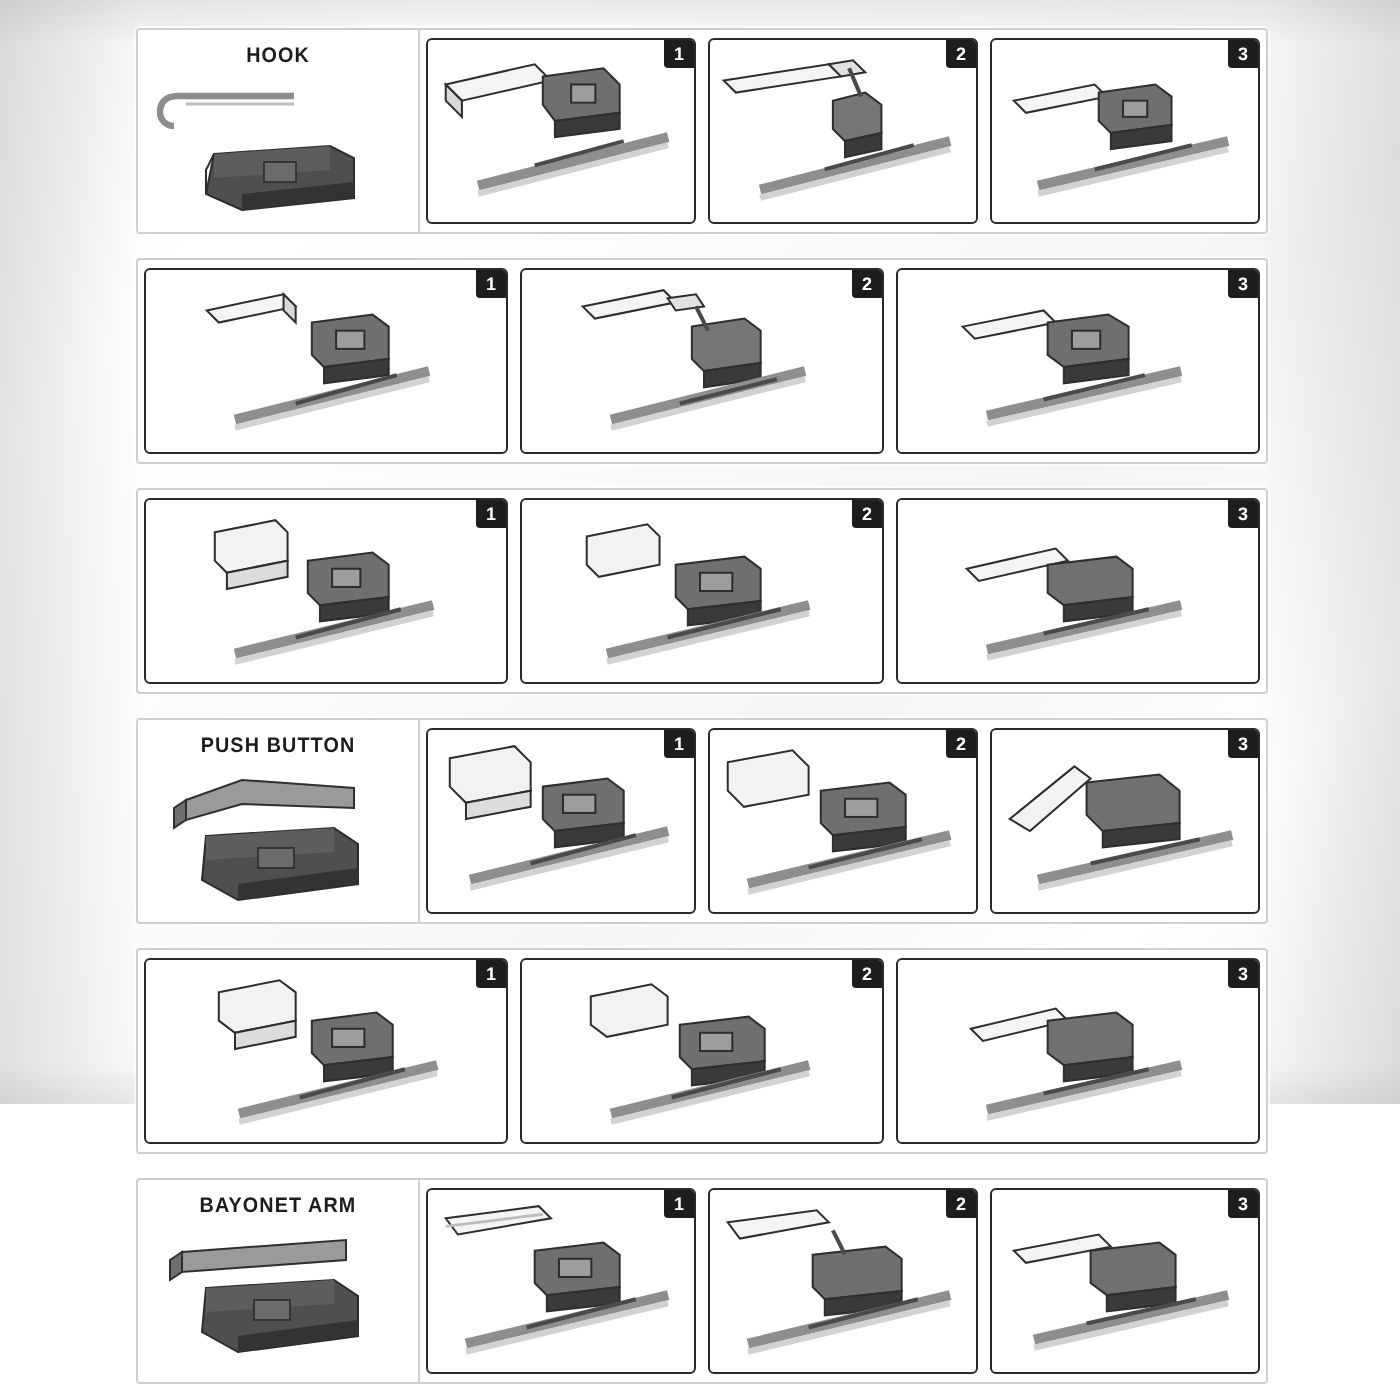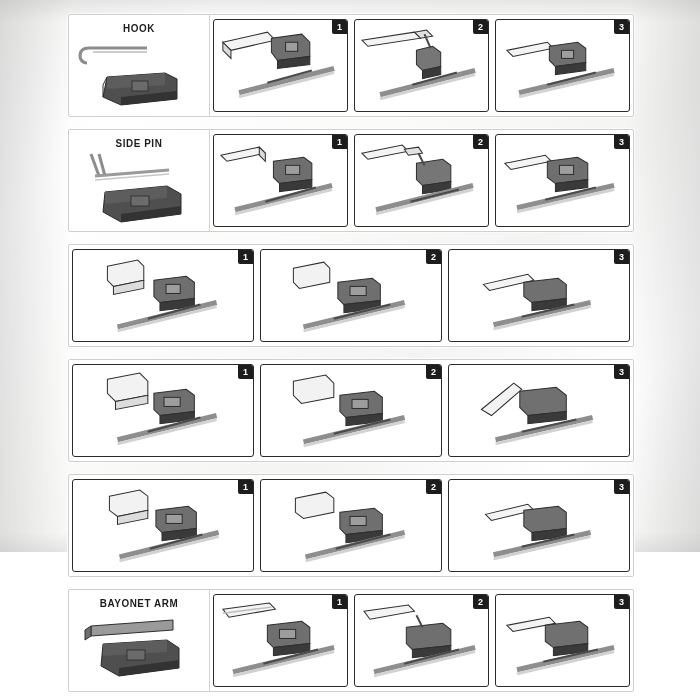--- a/index.html
+++ b/index.html
@@ -146,39 +146,20 @@
                 <path d="M50 64 L98 52" stroke="#4a4a4a" stroke-width="2"></path>
               </g>
             </svg>
           </div>
           <div class="num">3</div>
         </div>
       </div>
     </div>
 
     <div class="row">
-      <div class="label-cell">
-        <div class="title">SIDE PIN</div>
-        <div class="label-art">
-          <svg viewBox="0 0 140 99">
-            <g stroke="#2f2f2f" fill="none">
-              <path d="M22 24 L30 46" stroke-width="3" stroke="#8d8d8d"></path>
-              <path d="M30 24 L36 46" stroke-width="3" stroke="#8d8d8d"></path>
-              <path d="M26 46 L100 40" stroke-width="3" stroke="#9a9a9a"></path>
-              <path d="M26 50 L100 44" stroke-width="1.6" stroke="#c7c7c7"></path>
-            </g>
-            <g>
-              <path d="M36 62 L98 56 L112 64 L112 84 L52 92 L34 82 Z" fill="#4f4f4f" stroke="#2b2b2b" stroke-width="1"></path>
-              <path d="M36 62 L98 56 L98 68 L36 74 Z" fill="#5d5d5d"></path>
-              <path d="M52 92 L112 84 L112 76 L52 84 Z" fill="#333"></path>
-              <rect x="62" y="66" width="18" height="10" fill="#6b6b6b" stroke="#2b2b2b" stroke-width=".8"></rect>
-            </g>
-          </svg>
-        </div>
-      </div>
       <div class="panels">
         <div class="panel">
           <div class="art">
             <svg viewBox="0 0 130 90">
               <g stroke="#2e2e2e" fill="none" stroke-width="1">
                 <path d="M6 20 L44 12 L50 18 L12 26 Z" fill="#f4f4f4"></path>
                 <path d="M44 12 L50 18 L50 26 L44 20 Z" fill="#d9d9d9"></path>
                 <path d="M58 26 L88 22 L96 28 L96 44 L64 48 L58 42 Z" fill="#6f6f6f"></path>
                 <path d="M64 48 L96 44 L96 52 L64 56 Z" fill="#3a3a3a"></path>
                 <rect x="70" y="30" width="14" height="9" fill="#9d9d9d"></rect>
@@ -273,20 +254,35 @@
                 <path d="M48 66 L100 54" stroke="#4a4a4a" stroke-width="2"></path>
               </g>
             </svg>
           </div>
           <div class="num">3</div>
         </div>
       </div>
     </div>
 
     <div class="row">
+      <div class="label-cell">
+        <div class="title">PUSH BUTTON</div>
+        <div class="label-art">
+          <svg viewBox="0 0 140 99">
+            <g>
+              <path d="M24 40 L52 30 L108 34 L108 44 L52 42 L24 50 Z" fill="#9a9a9a" stroke="#2f2f2f" stroke-width="1"></path>
+              <path d="M24 40 L18 44 L18 54 L24 50 Z" fill="#6f6f6f" stroke="#2f2f2f" stroke-width="1"></path>
+              <path d="M34 58 L98 54 L110 62 L110 82 L50 90 L32 80 Z" fill="#4f4f4f" stroke="#2b2b2b" stroke-width="1"></path>
+              <path d="M34 58 L98 54 L98 66 L34 70 Z" fill="#5d5d5d"></path>
+              <path d="M50 90 L110 82 L110 74 L50 82 Z" fill="#333"></path>
+              <rect x="60" y="64" width="18" height="10" fill="#6b6b6b" stroke="#2b2b2b" stroke-width=".8"></rect>
+            </g>
+          </svg>
+        </div>
+      </div>
       <div class="panels">
         <div class="panel">
           <div class="art">
             <svg viewBox="0 0 130 90">
               <g stroke="#2e2e2e" fill="none" stroke-width="1">
                 <path d="M10 14 L42 8 L50 16 L50 30 L18 36 L10 28 Z" fill="#f2f2f2"></path>
                 <path d="M18 36 L50 30 L50 38 L18 44 Z" fill="#dcdcdc"></path>
                 <path d="M56 28 L88 24 L96 30 L96 46 L62 50 L56 44 Z" fill="#6f6f6f"></path>
                 <path d="M62 50 L96 46 L96 54 L62 58 Z" fill="#3a3a3a"></path>
                 <rect x="66" y="32" width="16" height="9" fill="#9d9d9d"></rect>

